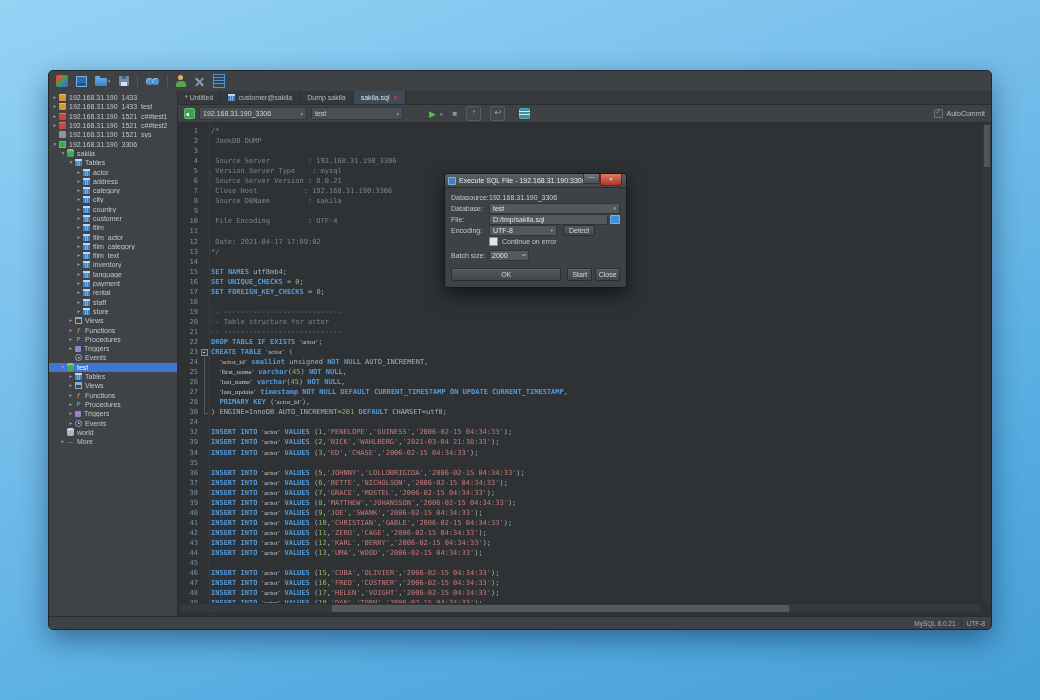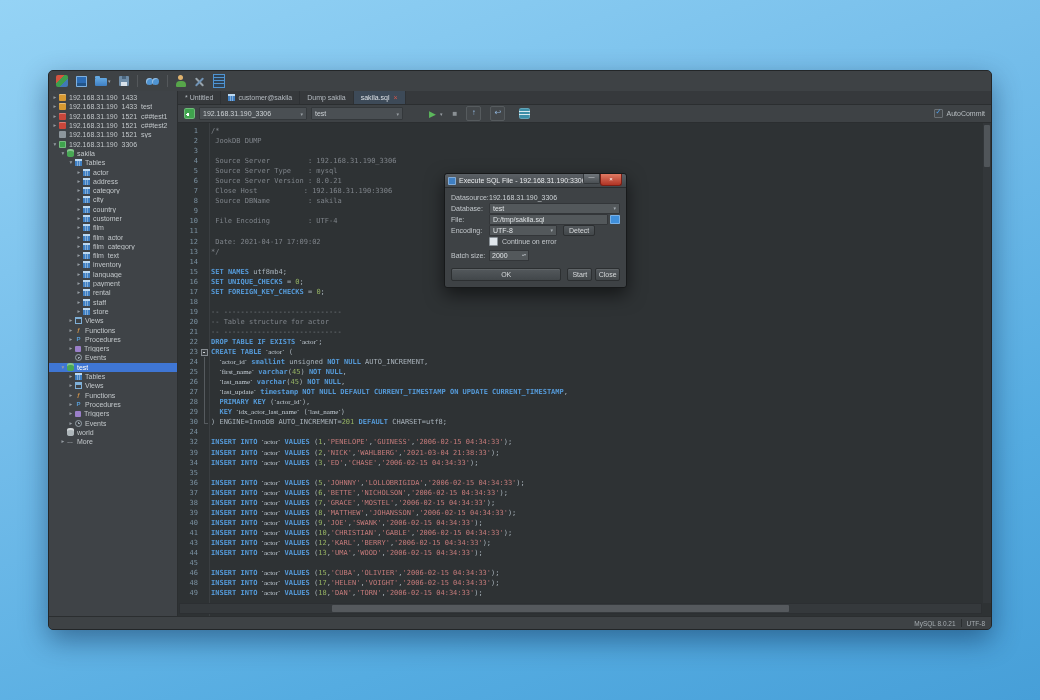--- a/index.html
+++ b/index.html
@@ -432,21 +432,21 @@
         </div>
       </div>
 
       <div class="codewrap">
         <div class="gutter-line"></div>
         <div class="lines">
             <div class="cl"><span class="ln">1</span><span class="fold"></span><span class="code"><span class="tkc">/*</span></span></div>
             <div class="cl"><span class="ln">2</span><span class="fold"></span><span class="code"><span class="tkc"> JookDB DUMP</span></span></div>
             <div class="cl"><span class="ln">3</span><span class="fold"></span><span class="code"><span class="tkc"></span></span></div>
             <div class="cl"><span class="ln">4</span><span class="fold"></span><span class="code"><span class="tkc"> Source Server         : 192.168.31.190_3306</span></span></div>
-            <div class="cl"><span class="ln">5</span><span class="fold"></span><span class="code"><span class="tkc"> Source Server Type    : mysql</span></span></div>
+            <div class="cl"><span class="ln">5</span><span class="fold"></span><span class="code"><span class="tkc"> Version Server Type    : mysql</span></span></div>
             <div class="cl"><span class="ln">6</span><span class="fold"></span><span class="code"><span class="tkc"> Source Server Version : 8.0.21</span></span></div>
             <div class="cl"><span class="ln">7</span><span class="fold"></span><span class="code"><span class="tkc"> Close Host           : 192.168.31.190:3306</span></span></div>
             <div class="cl"><span class="ln">8</span><span class="fold"></span><span class="code"><span class="tkc"> Source DBName         : sakila</span></span></div>
             <div class="cl"><span class="ln">9</span><span class="fold"></span><span class="code"><span class="tkc"></span></span></div>
             <div class="cl"><span class="ln">10</span><span class="fold"></span><span class="code"><span class="tkc"> File Encoding         : UTF-4</span></span></div>
             <div class="cl"><span class="ln">11</span><span class="fold"></span><span class="code"><span class="tkc"></span></span></div>
             <div class="cl"><span class="ln">12</span><span class="fold"></span><span class="code"><span class="tkc"> Date: 2021-04-17 17:09:02</span></span></div>
             <div class="cl"><span class="ln">13</span><span class="fold"></span><span class="code"><span class="tkc">*/</span></span></div>
             <div class="cl"><span class="ln">14</span><span class="fold"></span><span class="code">&nbsp;</span></div>
             <div class="cl"><span class="ln">15</span><span class="fold"></span><span class="code"><span class="tkk">SET</span> <span class="tkk">NAMES</span> utf8mb4;</span></div>
@@ -456,37 +456,38 @@
             <div class="cl"><span class="ln">19</span><span class="fold"></span><span class="code"><span class="tkc">-- ----------------------------</span></span></div>
             <div class="cl"><span class="ln">20</span><span class="fold"></span><span class="code"><span class="tkc">-- Table structure for actor</span></span></div>
             <div class="cl"><span class="ln">21</span><span class="fold"></span><span class="code"><span class="tkc">-- ----------------------------</span></span></div>
             <div class="cl"><span class="ln">22</span><span class="fold"></span><span class="code"><span class="tkk">DROP</span> <span class="tkk">TABLE</span> <span class="tkk">IF</span> <span class="tkk">EXISTS</span> <span class="tki">`actor`</span>;</span></div>
             <div class="cl"><span class="ln">23</span><span class="fold fm-start"></span><span class="code"><span class="tkk">CREATE</span> <span class="tkk">TABLE</span> <span class="tki">`actor`</span> (</span></div>
             <div class="cl"><span class="ln">24</span><span class="fold fm-line"></span><span class="code">  <span class="tki">`actor_id`</span> <span class="tkk">smallint</span> unsigned <span class="tkk">NOT</span> <span class="tkk">NULL</span> AUTO_INCREMENT,</span></div>
             <div class="cl"><span class="ln">25</span><span class="fold fm-line"></span><span class="code">  <span class="tki">`first_name`</span> <span class="tkk">varchar</span>(<span class="tkn">45</span>) <span class="tkk">NOT</span> <span class="tkk">NULL</span>,</span></div>
             <div class="cl"><span class="ln">26</span><span class="fold fm-line"></span><span class="code">  <span class="tki">`last_name`</span> <span class="tkk">varchar</span>(<span class="tkn">45</span>) <span class="tkk">NOT</span> <span class="tkk">NULL</span>,</span></div>
             <div class="cl"><span class="ln">27</span><span class="fold fm-line"></span><span class="code">  <span class="tki">`last_update`</span> <span class="tkk">timestamp</span> <span class="tkk">NOT</span> <span class="tkk">NULL</span> <span class="tkk">DEFAULT</span> <span class="tkk">CURRENT_TIMESTAMP</span> <span class="tkk">ON</span> <span class="tkk">UPDATE</span> <span class="tkk">CURRENT_TIMESTAMP</span>,</span></div>
             <div class="cl"><span class="ln">28</span><span class="fold fm-line"></span><span class="code">  <span class="tkk">PRIMARY</span> <span class="tkk">KEY</span> (<span class="tki">`actor_id`</span>),</span></div>
-            <div class="cl"><span class="ln">29</span><span class="fold fm-line"></span><span class="code">  <span class="tkk">KEY</span> <span class="tki">`idx_actor_last_name`</span> (<span class="tki">`last_name`</span>)</span></div>
             <div class="cl"><span class="ln">30</span><span class="fold fm-end"></span><span class="code">) ENGINE=InnoDB AUTO_INCREMENT=<span class="tkn">201</span> <span class="tkk">DEFAULT</span> CHARSET=utf8;</span></div>
             <div class="cl"><span class="ln">24</span><span class="fold"></span><span class="code">&nbsp;</span></div>
             <div class="cl"><span class="ln">32</span><span class="fold"></span><span class="code"><span class="tkk">INSERT</span> <span class="tkk">INTO</span> <span class="tki">`actor`</span> <span class="tkk">VALUES</span> (<span class="tkn">1</span>,<span class="tks">'PENELOPE'</span>,<span class="tks">'GUINESS'</span>,<span class="tks">'2006-02-15 04:34:33'</span>);</span></div>
             <div class="cl"><span class="ln">39</span><span class="fold"></span><span class="code"><span class="tkk">INSERT</span> <span class="tkk">INTO</span> <span class="tki">`actor`</span> <span class="tkk">VALUES</span> (<span class="tkn">2</span>,<span class="tks">'NICK'</span>,<span class="tks">'WAHLBERG'</span>,<span class="tks">'2021-03-04 21:38:33'</span>);</span></div>
             <div class="cl"><span class="ln">34</span><span class="fold"></span><span class="code"><span class="tkk">INSERT</span> <span class="tkk">INTO</span> <span class="tki">`actor`</span> <span class="tkk">VALUES</span> (<span class="tkn">3</span>,<span class="tks">'ED'</span>,<span class="tks">'CHASE'</span>,<span class="tks">'2006-02-15 04:34:33'</span>);</span></div>
             <div class="cl"><span class="ln">35</span><span class="fold"></span></div>
             <div class="cl"><span class="ln">36</span><span class="fold"></span><span class="code"><span class="tkk">INSERT</span> <span class="tkk">INTO</span> <span class="tki">`actor`</span> <span class="tkk">VALUES</span> (<span class="tkn">5</span>,<span class="tks">'JOHNNY'</span>,<span class="tks">'LOLLOBRIGIDA'</span>,<span class="tks">'2006-02-15 04:34:33'</span>);</span></div>
             <div class="cl"><span class="ln">37</span><span class="fold"></span><span class="code"><span class="tkk">INSERT</span> <span class="tkk">INTO</span> <span class="tki">`actor`</span> <span class="tkk">VALUES</span> (<span class="tkn">6</span>,<span class="tks">'BETTE'</span>,<span class="tks">'NICHOLSON'</span>,<span class="tks">'2006-02-15 04:34:33'</span>);</span></div>
             <div class="cl"><span class="ln">38</span><span class="fold"></span><span class="code"><span class="tkk">INSERT</span> <span class="tkk">INTO</span> <span class="tki">`actor`</span> <span class="tkk">VALUES</span> (<span class="tkn">7</span>,<span class="tks">'GRACE'</span>,<span class="tks">'MOSTEL'</span>,<span class="tks">'2006-02-15 04:34:33'</span>);</span></div>
             <div class="cl"><span class="ln">39</span><span class="fold"></span><span class="code"><span class="tkk">INSERT</span> <span class="tkk">INTO</span> <span class="tki">`actor`</span> <span class="tkk">VALUES</span> (<span class="tkn">8</span>,<span class="tks">'MATTHEW'</span>,<span class="tks">'JOHANSSON'</span>,<span class="tks">'2006-02-15 04:34:33'</span>);</span></div>
             <div class="cl"><span class="ln">40</span><span class="fold"></span><span class="code"><span class="tkk">INSERT</span> <span class="tkk">INTO</span> <span class="tki">`actor`</span> <span class="tkk">VALUES</span> (<span class="tkn">9</span>,<span class="tks">'JOE'</span>,<span class="tks">'SWANK'</span>,<span class="tks">'2006-02-15 04:34:33'</span>);</span></div>
             <div class="cl"><span class="ln">41</span><span class="fold"></span><span class="code"><span class="tkk">INSERT</span> <span class="tkk">INTO</span> <span class="tki">`actor`</span> <span class="tkk">VALUES</span> (<span class="tkn">10</span>,<span class="tks">'CHRISTIAN'</span>,<span class="tks">'GABLE'</span>,<span class="tks">'2006-02-15 04:34:33'</span>);</span></div>
+            <div class="cl"><span class="ln">42</span><span class="fold"></span><span class="code"><span class="tkk">INSERT</span> <span class="tkk">INTO</span> <span class="tki">`actor`</span> <span class="tkk">VALUES</span> (<span class="tkn">11</span>,<span class="tks">'ZERO'</span>,<span class="tks">'CAGE'</span>,<span class="tks">'2006-02-15 04:34:33'</span>);</span></div>
             <div class="cl"><span class="ln">43</span><span class="fold"></span><span class="code"><span class="tkk">INSERT</span> <span class="tkk">INTO</span> <span class="tki">`actor`</span> <span class="tkk">VALUES</span> (<span class="tkn">12</span>,<span class="tks">'KARL'</span>,<span class="tks">'BERRY'</span>,<span class="tks">'2006-02-15 04:34:33'</span>);</span></div>
             <div class="cl"><span class="ln">44</span><span class="fold"></span><span class="code"><span class="tkk">INSERT</span> <span class="tkk">INTO</span> <span class="tki">`actor`</span> <span class="tkk">VALUES</span> (<span class="tkn">13</span>,<span class="tks">'UMA'</span>,<span class="tks">'WOOD'</span>,<span class="tks">'2006-02-15 04:34:33'</span>);</span></div>
             <div class="cl"><span class="ln">45</span><span class="fold"></span></div>
             <div class="cl"><span class="ln">46</span><span class="fold"></span><span class="code"><span class="tkk">INSERT</span> <span class="tkk">INTO</span> <span class="tki">`actor`</span> <span class="tkk">VALUES</span> (<span class="tkn">15</span>,<span class="tks">'CUBA'</span>,<span class="tks">'OLIVIER'</span>,<span class="tks">'2006-02-15 04:34:33'</span>);</span></div>
+            <div class="cl"><span class="ln">47</span><span class="fold"></span><span class="code"><span class="tkk">INSERT</span> <span class="tkk">INTO</span> <span class="tki">`actor`</span> <span class="tkk">VALUES</span> (<span class="tkn">16</span>,<span class="tks">'FRED'</span>,<span class="tks">'COSTNER'</span>,<span class="tks">'2006-02-15 04:34:33'</span>);</span></div>
             <div class="cl"><span class="ln">48</span><span class="fold"></span><span class="code"><span class="tkk">INSERT</span> <span class="tkk">INTO</span> <span class="tki">`actor`</span> <span class="tkk">VALUES</span> (<span class="tkn">17</span>,<span class="tks">'HELEN'</span>,<span class="tks">'VOIGHT'</span>,<span class="tks">'2006-02-15 04:34:33'</span>);</span></div>
             <div class="cl"><span class="ln">49</span><span class="fold"></span><span class="code"><span class="tkk">INSERT</span> <span class="tkk">INTO</span> <span class="tki">`actor`</span> <span class="tkk">VALUES</span> (<span class="tkn">18</span>,<span class="tks">'DAN'</span>,<span class="tks">'TORN'</span>,<span class="tks">'2006-02-15 04:34:33'</span>);</span></div>
           </div>
         <div class="vscroll">
           <div class="vthumb"></div>
         </div>
         <div class="hscroll">
           <div class="hthumb"></div>
         </div>
       </div>

